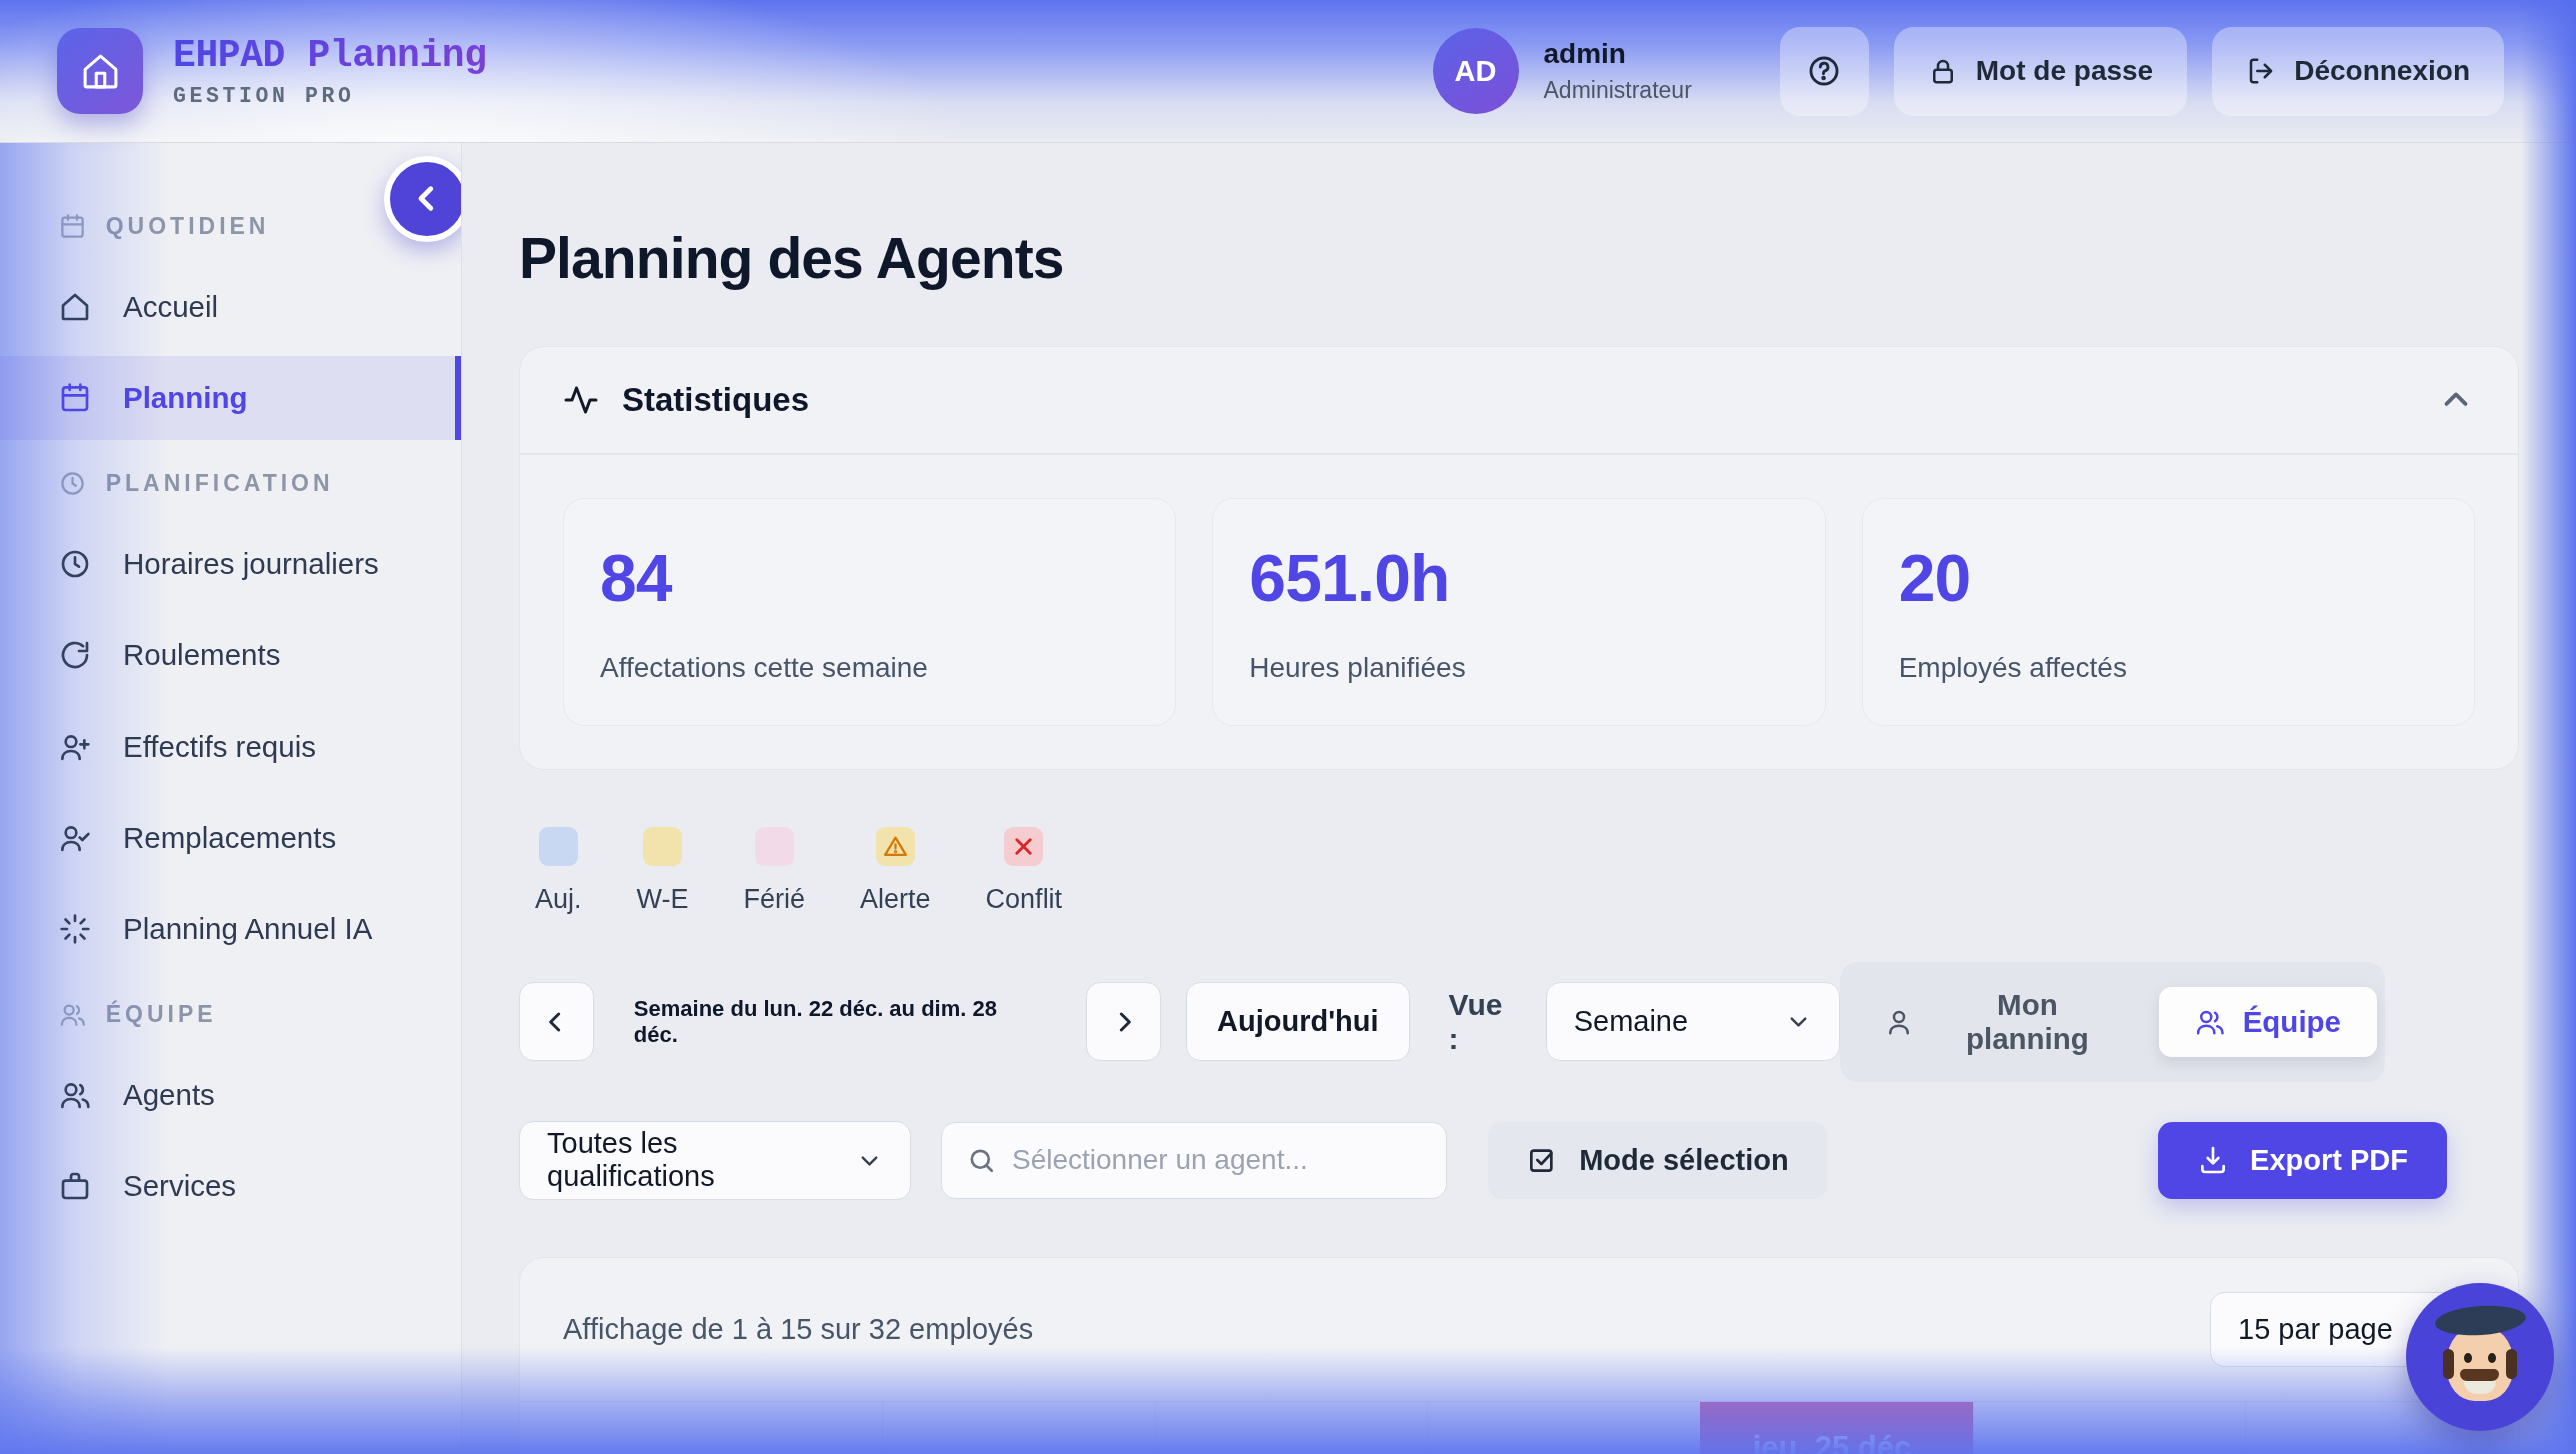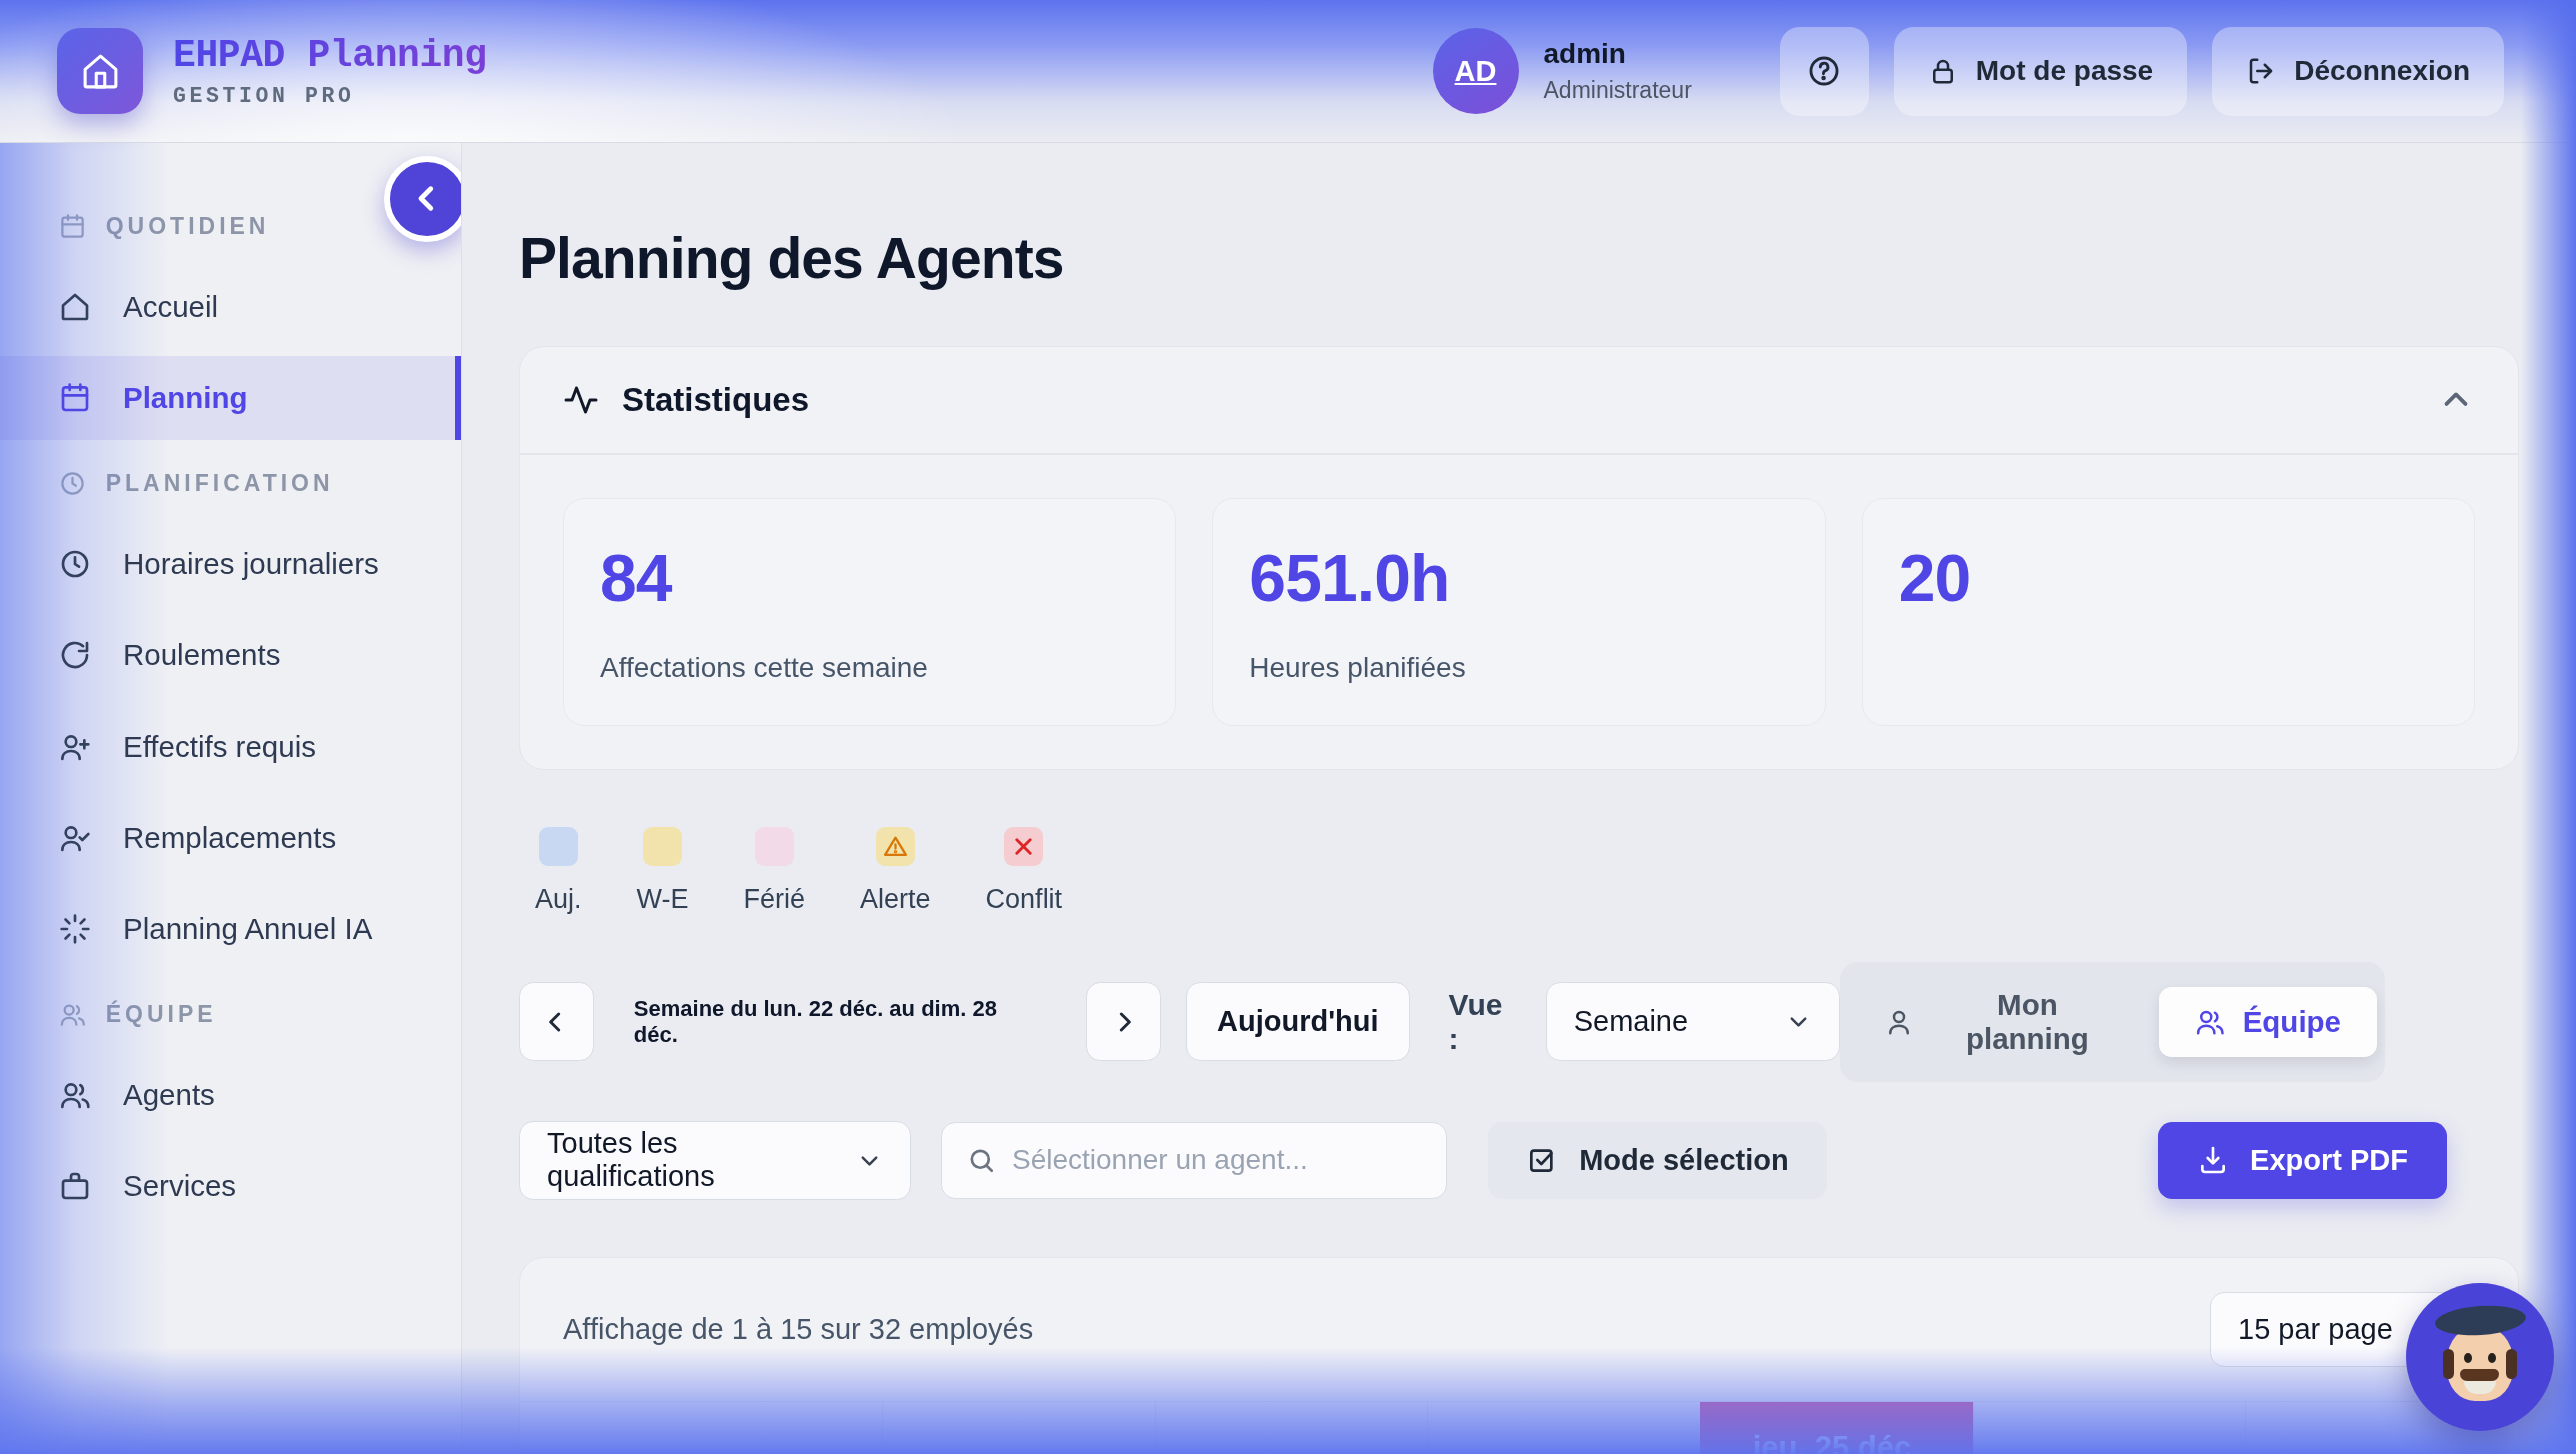--- a/index.html
+++ b/index.html
@@ -36,21 +36,21 @@
     background: linear-gradient(90deg, #4f46e5, #7940d6);
     -webkit-background-clip: text; background-clip: text; color: transparent;
   }
   .brand-sub { font-size: 21.5px; font-weight: 600; color: #5f6b7e; letter-spacing: 3.6px; margin-top: 7.2px; }
 
   .user-cluster { margin-left: auto; display: flex; align-items: center; gap: 25px; }
   .avatar {
     width: 86px; height: 86px; border-radius: 50%;
     background: linear-gradient(150deg, #5a63e8, #7d4fd8);
     color: #fff; font-weight: 700; font-size: 29px;
-    display: flex; align-items: center; justify-content: center; text-decoration: underline;
+    display: flex; align-items: center; justify-content: center;
   }
   .user-names { margin-right: 63px; }
   .user-name { font-size: 28px; font-weight: 700; color: #111827; }
   .user-role { font-size: 23px; color: #4b5563; margin-top: 7.2px; }
   .hd-btn {
     height: 89px; border: none; cursor: pointer;
     background: rgba(255,255,255,.34);
     border-radius: 19.7px;
     display: flex; align-items: center; gap: 18px;
     padding: 0 34px;
@@ -469,20 +469,21 @@
         <div class="stat-card">
           <div class="stat-value">84</div>
           <div class="stat-label">Affectations cette semaine</div>
         </div>
         <div class="stat-card">
           <div class="stat-value">651.0h</div>
           <div class="stat-label">Heures planifiées</div>
         </div>
         <div class="stat-card">
           <div class="stat-value">20</div>
+          <div class="stat-label">Employés affectés</div>
         </div>
       </div>
     </section>
 
     <div class="legend-row">
       <div class="legend-item">
         <span class="swatch" style="background:#c9d8f2"></span>
         <span>Auj.</span>
       </div>
       <div class="legend-item">

